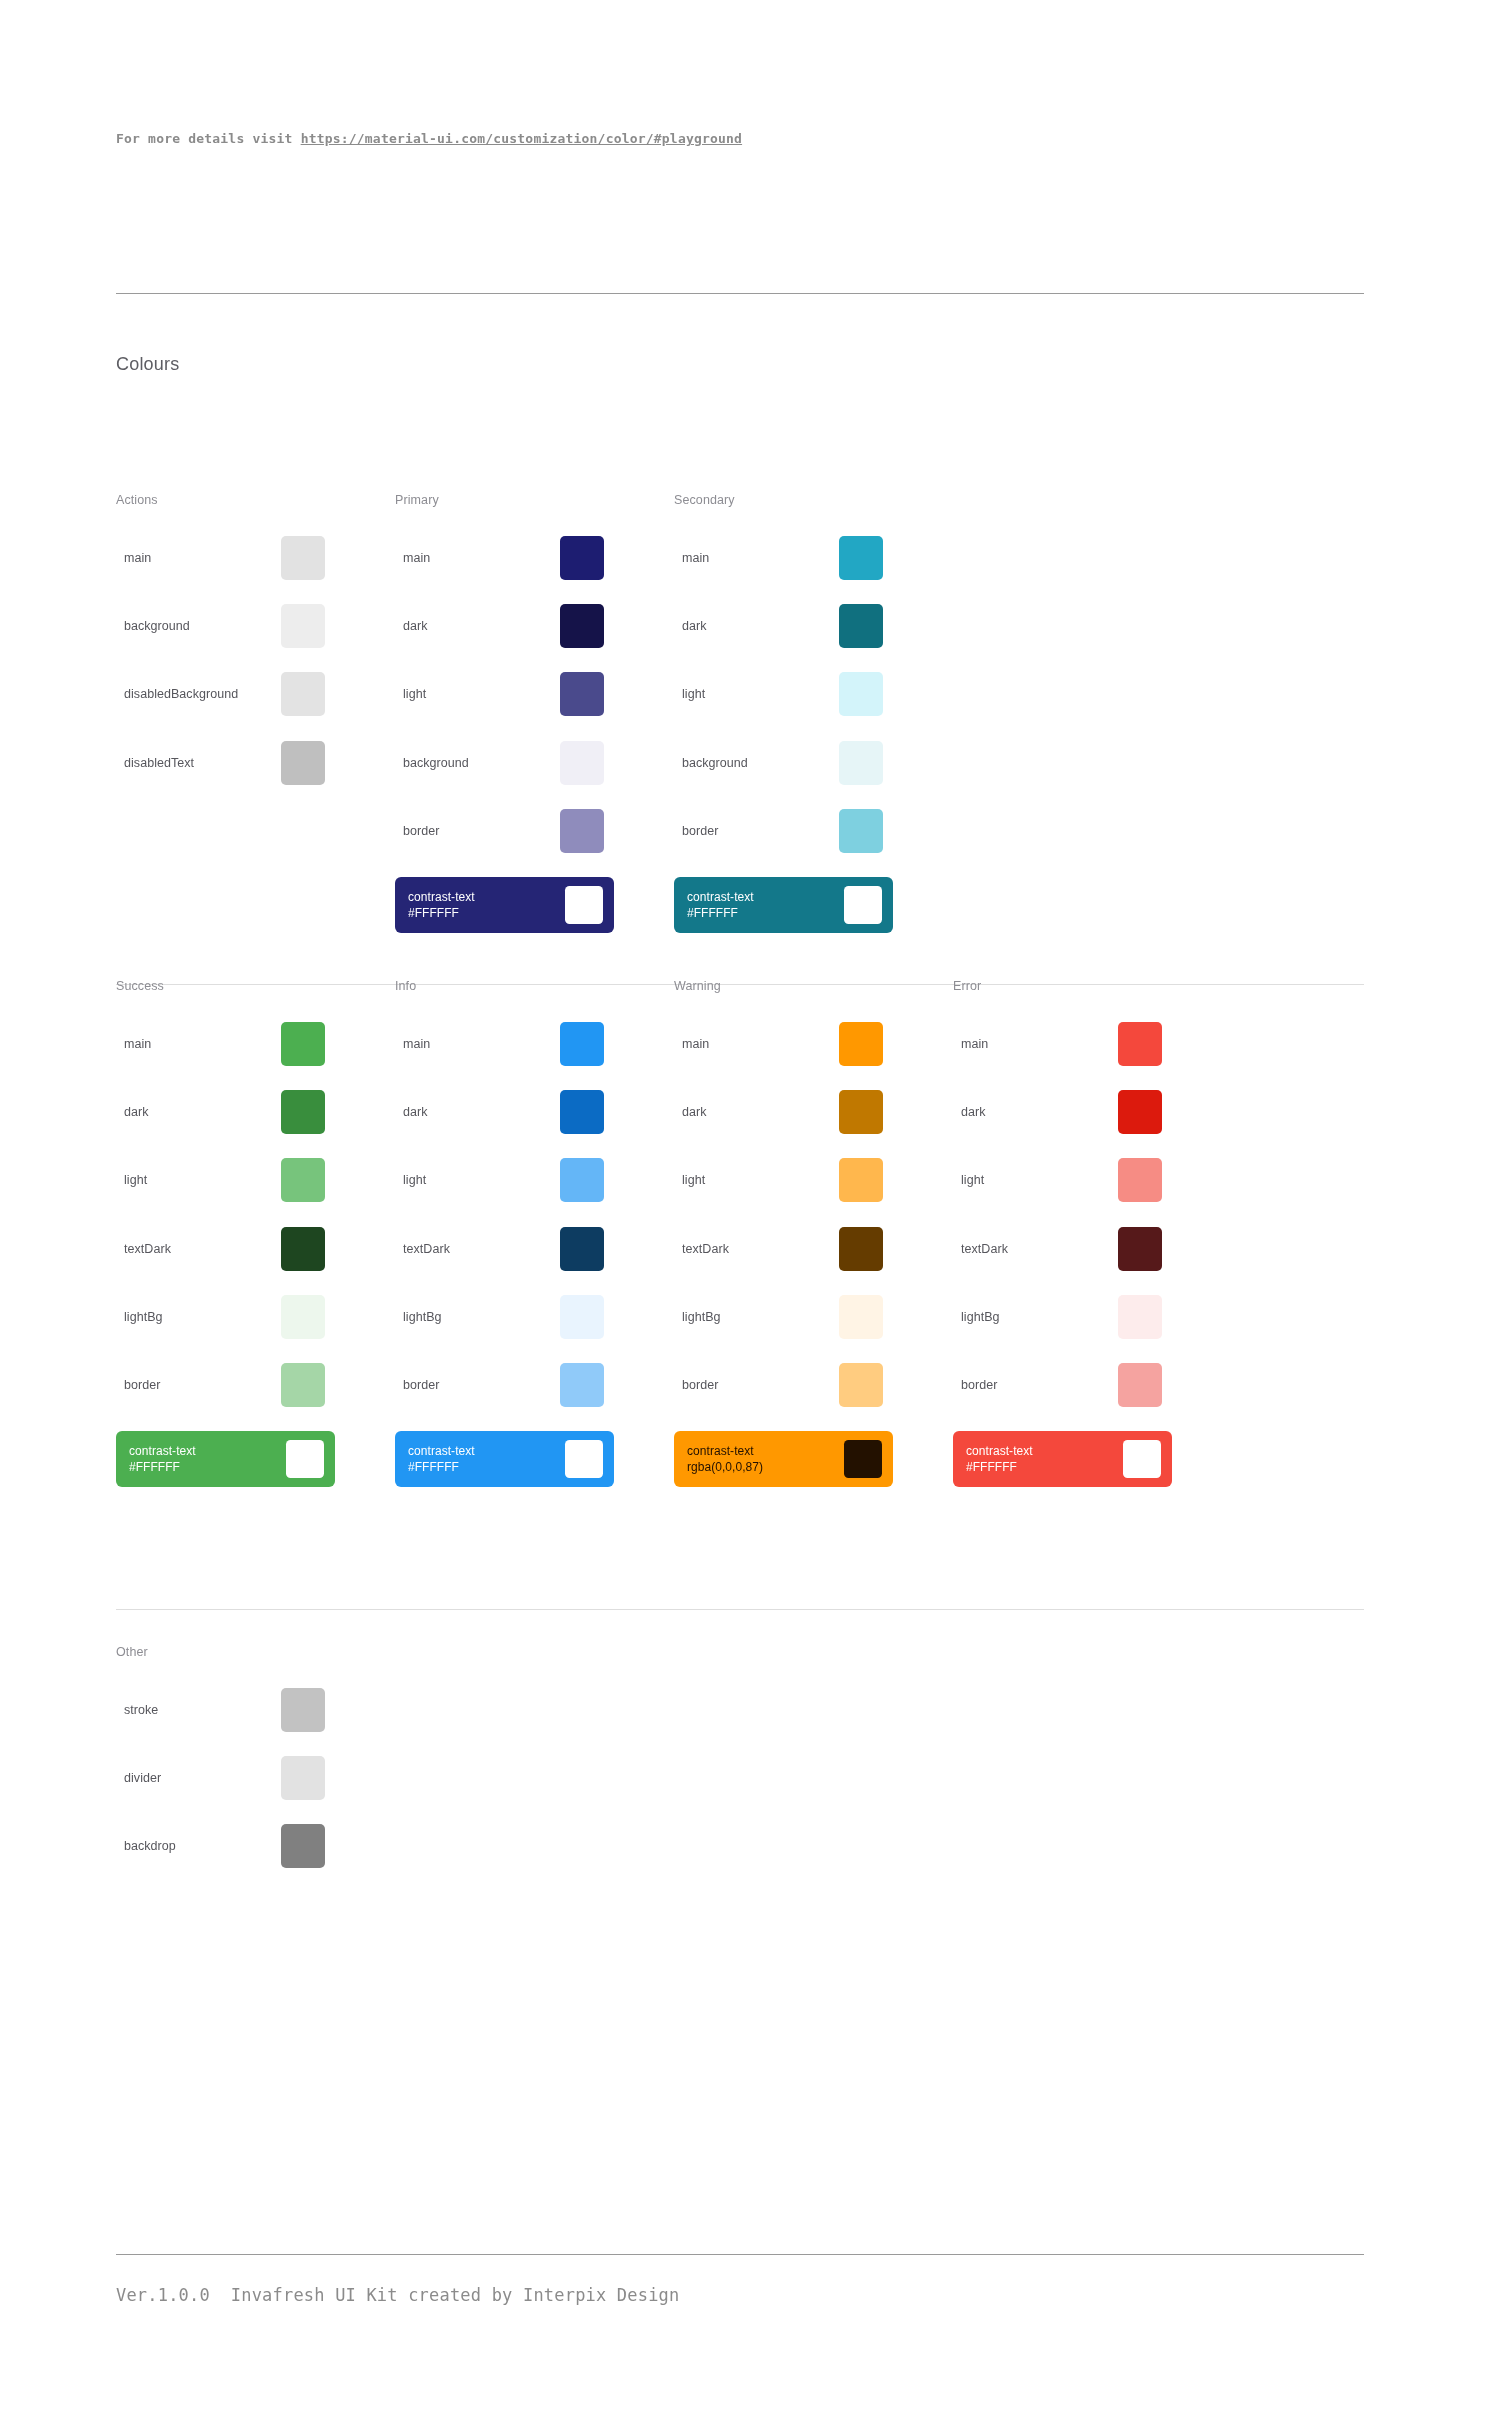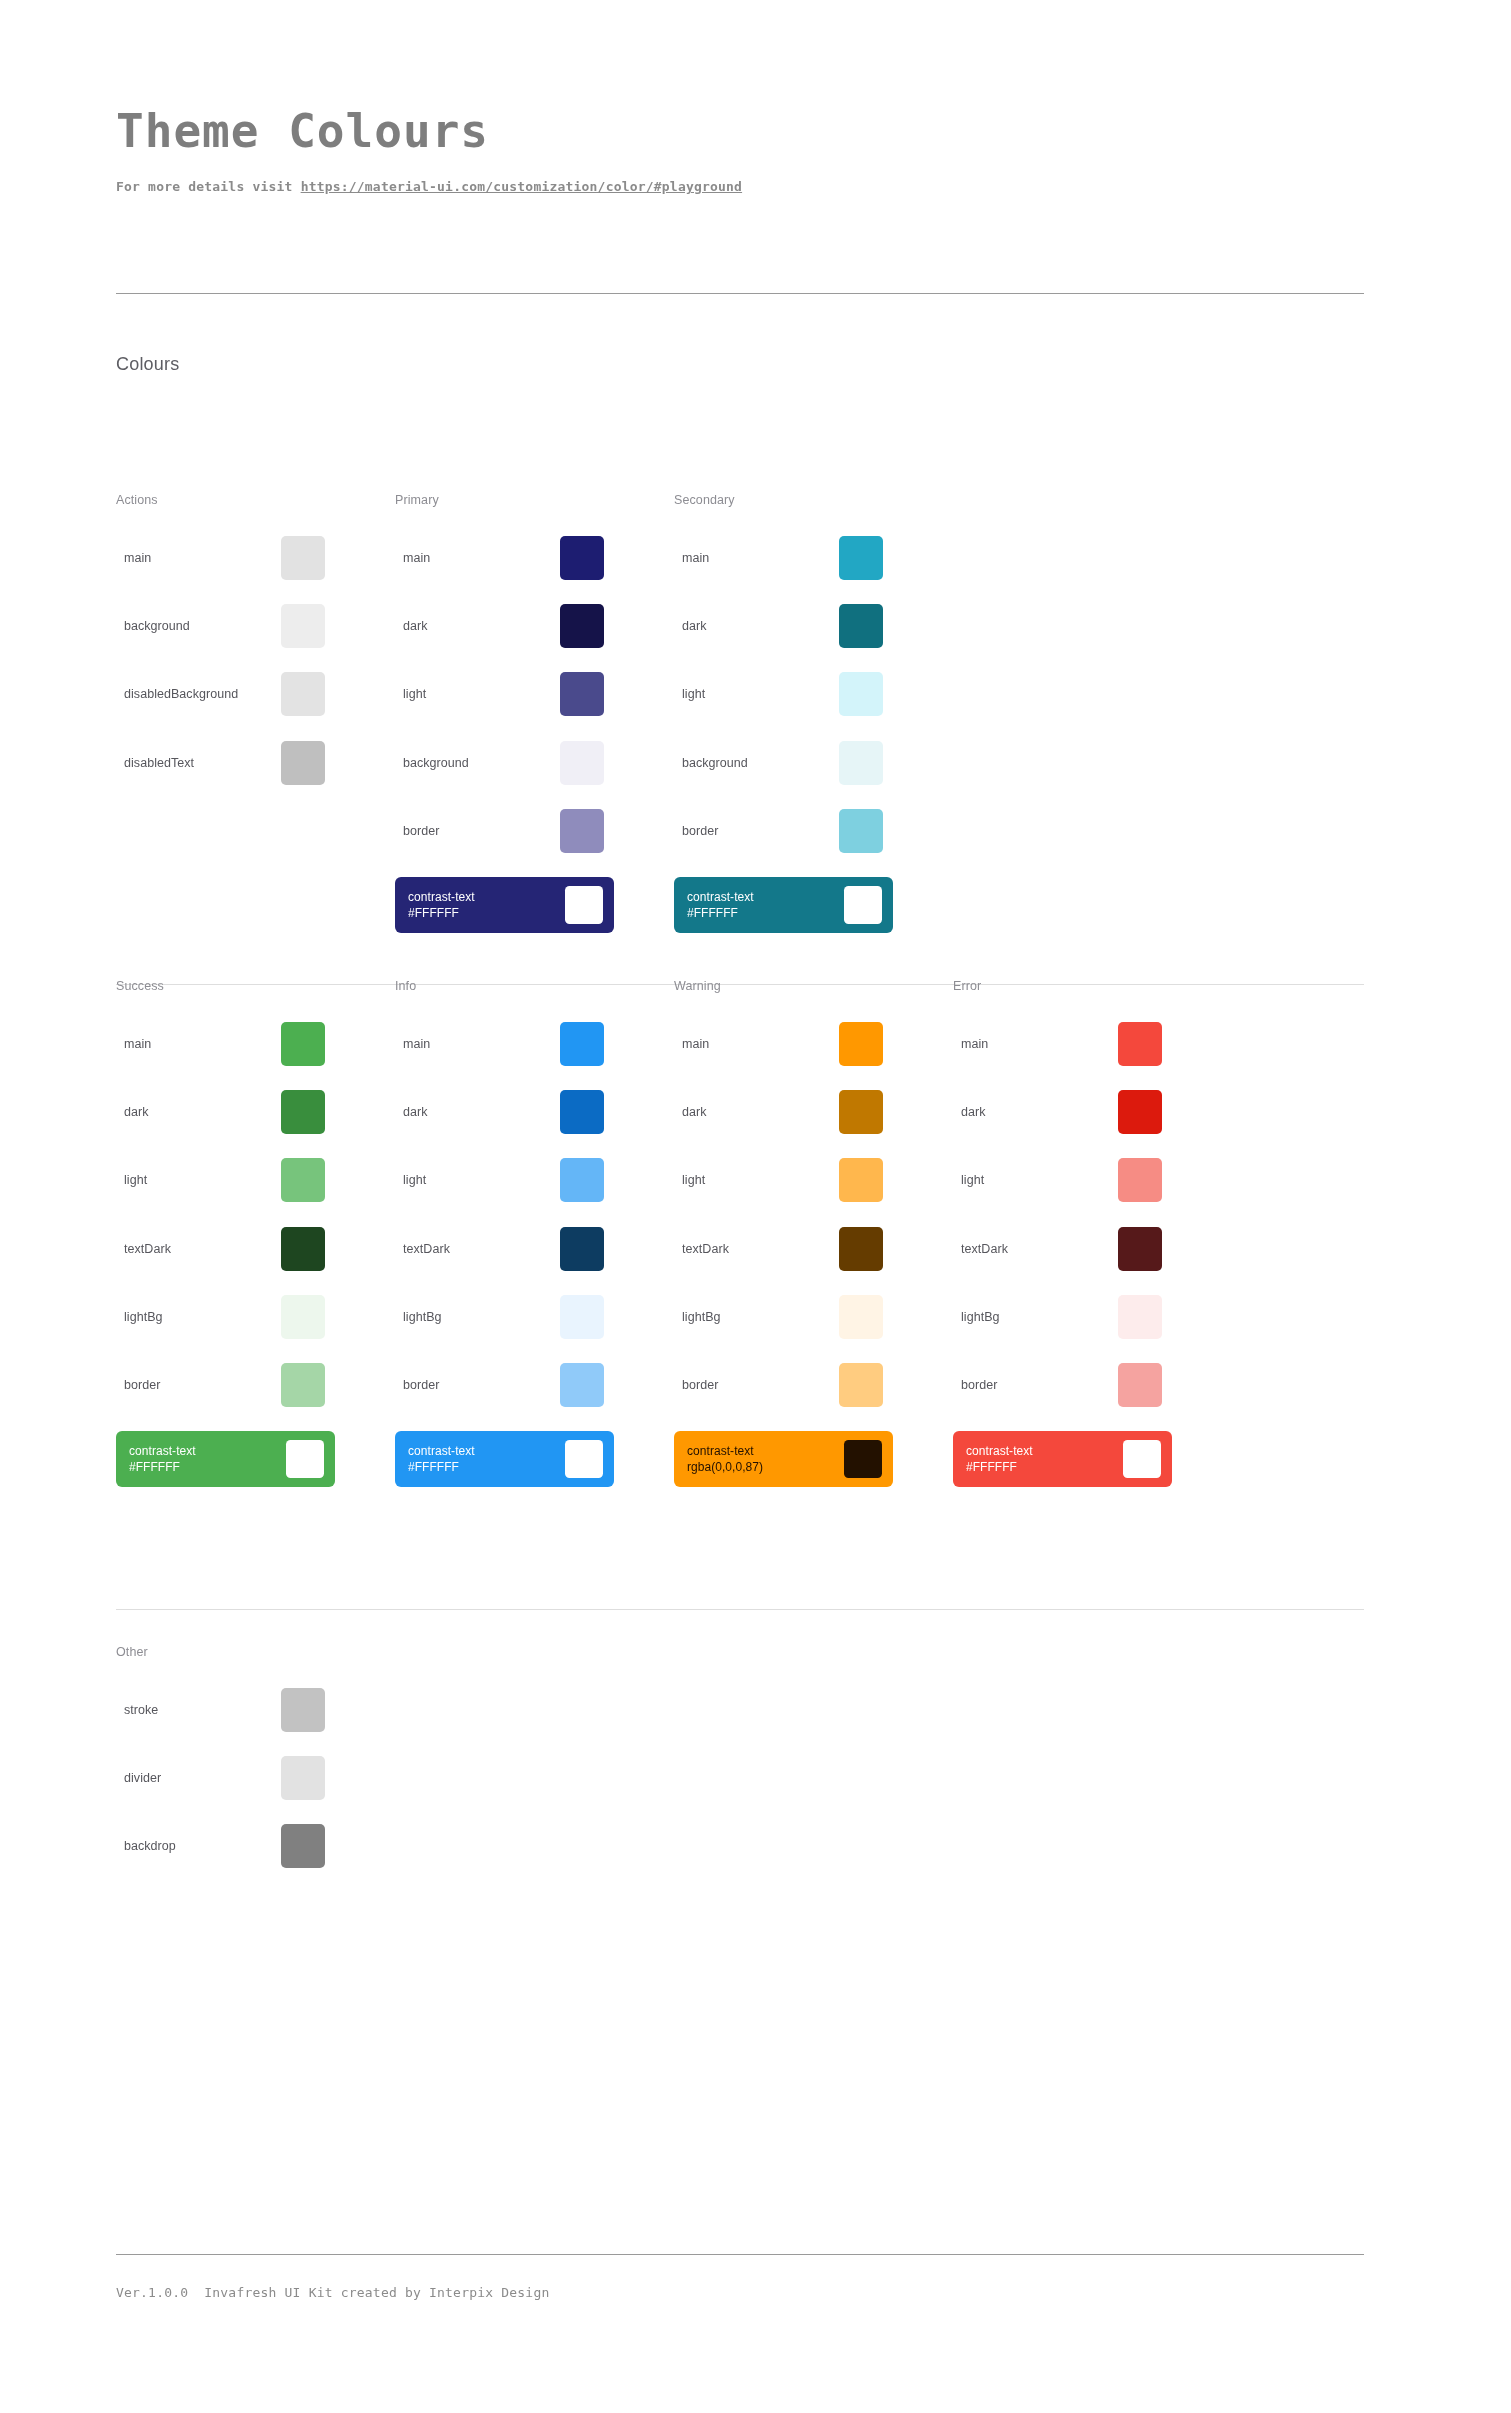--- a/index.html
+++ b/index.html
@@ -149,33 +149,32 @@
     border-radius: 4.5px;
     flex: none;
   }
 
   
   .footer {
     position: absolute;
     left: 116px;
     top: 2285px;
     font-family: "DejaVu Sans Mono", monospace;
-    font-size: 13px;
+    font-size: 17px;
     color: #8b8b8b;
     letter-spacing: 0.2px;
     white-space: pre;
   }
 </style>
 </head>
 <body>
 
 <div class="page">
 
   <div class="header">
-    <h1 class="page-title">Theme Colours</h1>
     <div class="subtitle-row"><span>For more details visit </span><a class="subtitle-link" href="#">https://material-ui.com/customization/color/#playground</a></div>
   </div>
 
   <div class="rule rule-head"></div>
 
   <div class="section-heading">Colours</div>
 
   <div class="groups row1">
       <div class="group">
         <div class="group-title">Actions</div>

